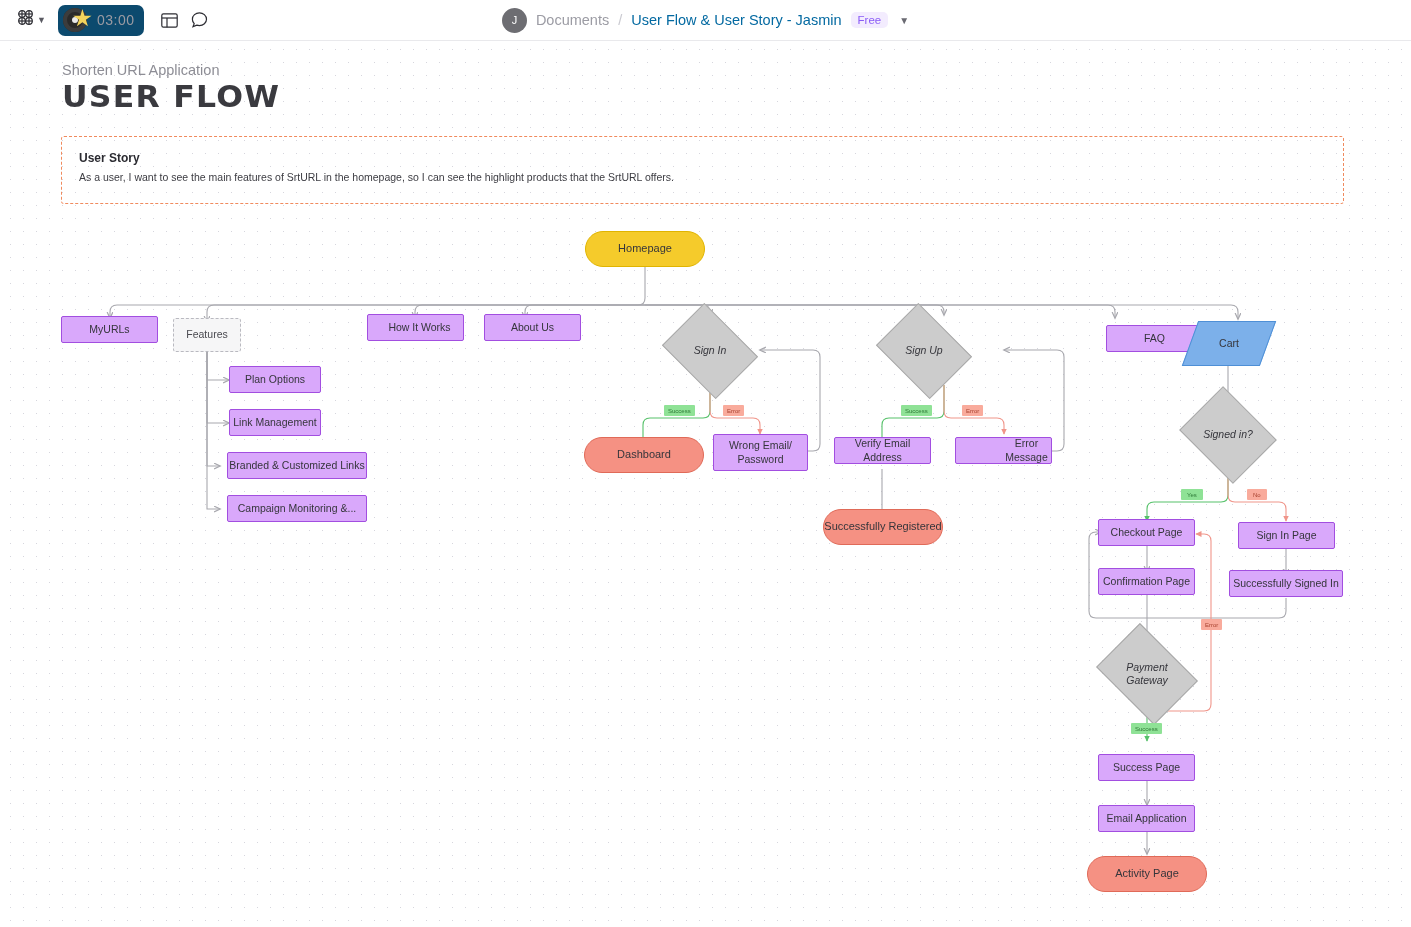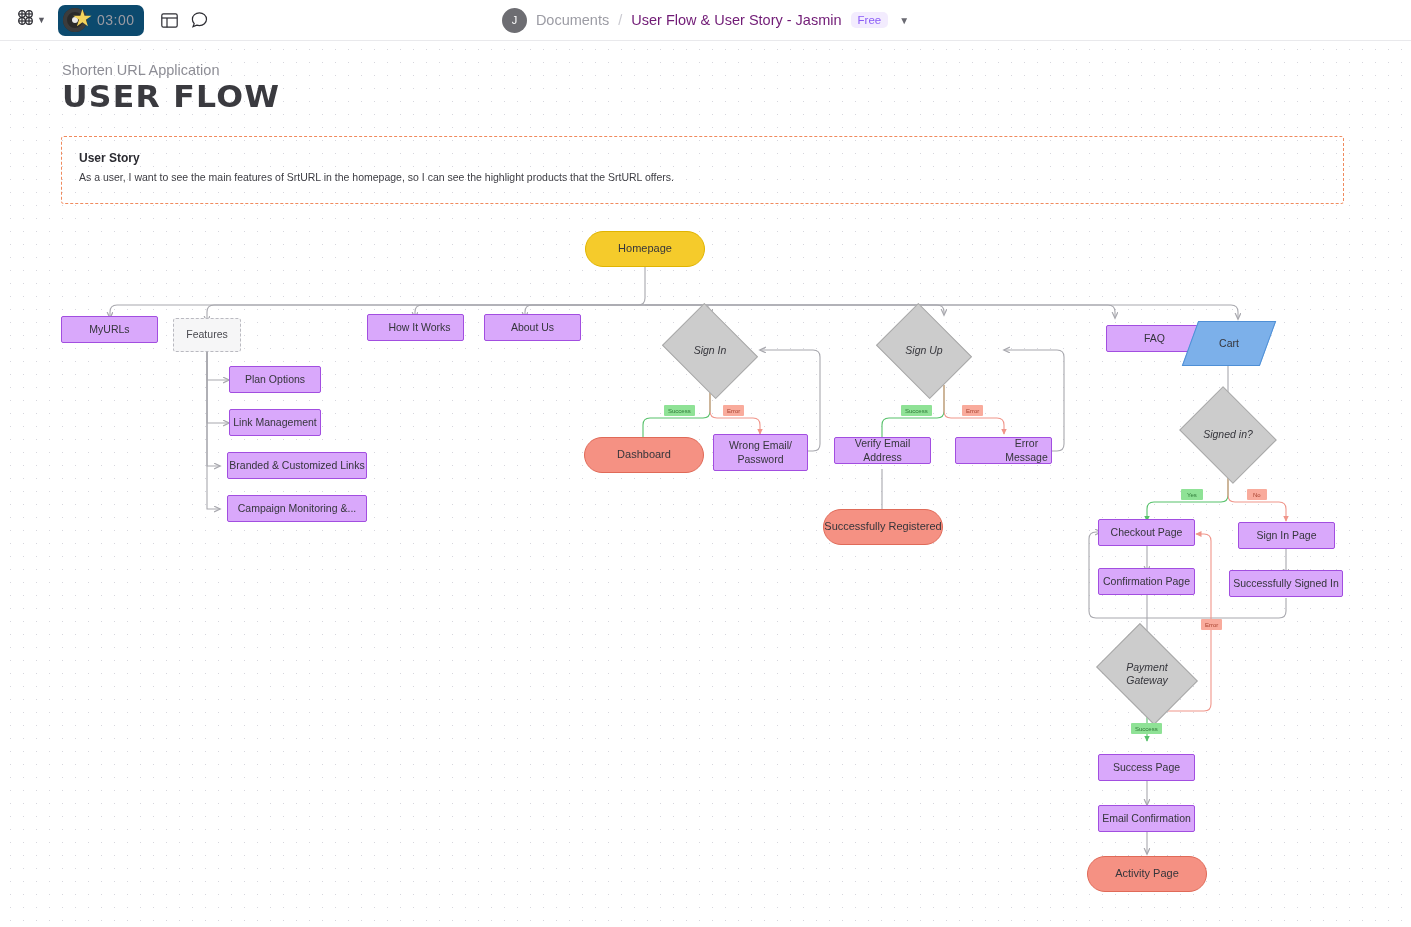--- a/index.html
+++ b/index.html
@@ -61,21 +61,21 @@
   }
   .tb-center > * { pointer-events: auto; }
   .avatar {
     width: 25px; height: 25px; border-radius: 50%;
     background: #6d6d72; color: #fff;
     display: flex; align-items: center; justify-content: center;
     font-size: 11px; cursor: pointer;
   }
   .crumb-root { font-size: 14.5px; color: #9c9ca4; cursor: pointer; }
   .crumb-sep  { font-size: 14.5px; color: #c9c9d0; }
-  .crumb-cur  { font-size: 14.5px; color: #701a75; cursor: pointer; }
+  .crumb-cur  { font-size: 14.5px; color: #0369a1; cursor: pointer; }
   .free-badge {
     font-size: 11.5px; color: #8b5cf6; background: #f3ecfe;
     padding: 2px 7px; border-radius: 5px; cursor: pointer;
   }
   .tb-chev-doc { font-size: 10px; color: #6a6a72; cursor: pointer; margin-left:2px;}
 
   
   .canvas {
     position: absolute; top: 41px; left: 0;
     width: 1411px; height: 886px;
@@ -379,21 +379,21 @@
 
   <div class="node n-diamond" style="left:1106px; top:602px; width:82px; height:62px;">
     <div class="dia-bg"></div>
     <span class="dia-lbl">Payment<br>Gateway</span>
   </div>
 
   <div class="node n-purple" style="left:1098px; top:713px; width:97px; height:27px;">
     <span>Success Page</span>
   </div>
   <div class="node n-purple" style="left:1098px; top:764px; width:97px; height:27px;">
-    <span>Email Confirmation</span>
+    <span>Email Application</span>
   </div>
   <div class="node n-red" style="left:1087px; top:815px; width:120px; height:36px;">
     <span>Activity Page</span>
   </div>
 
   <div class="elabel el-ok" style="left:664px; top:364px;">Success</div>
   <div class="elabel el-err" style="left:723px; top:364px;">Error</div>
 
   <div class="elabel el-ok" style="left:901px; top:364px;">Success</div>
   <div class="elabel el-err" style="left:962px; top:364px;">Error</div>

